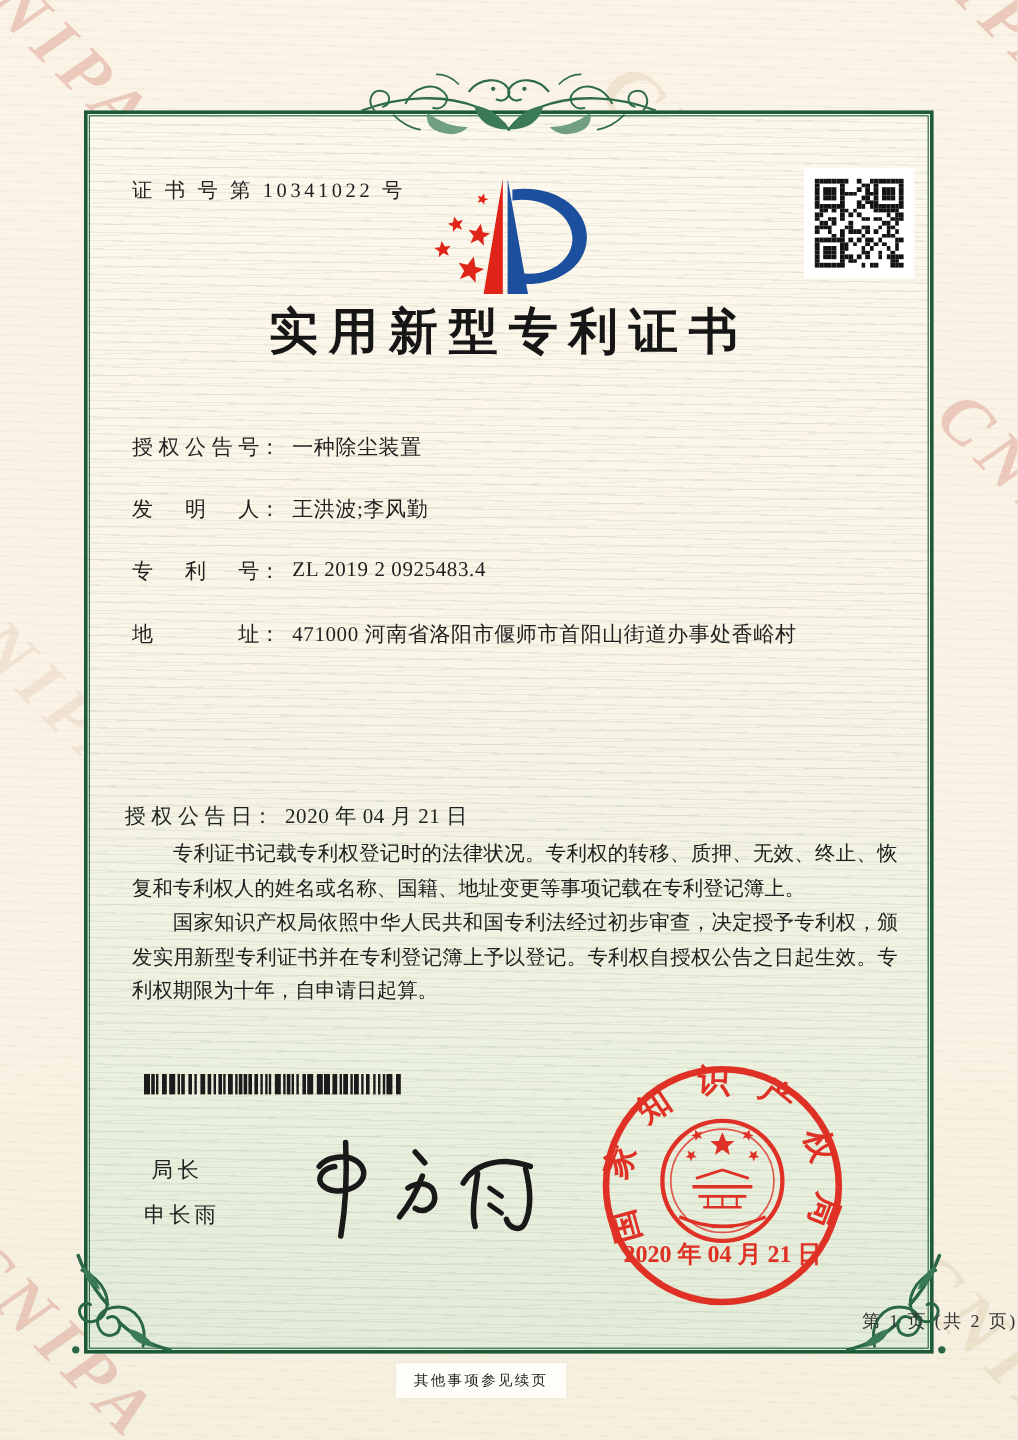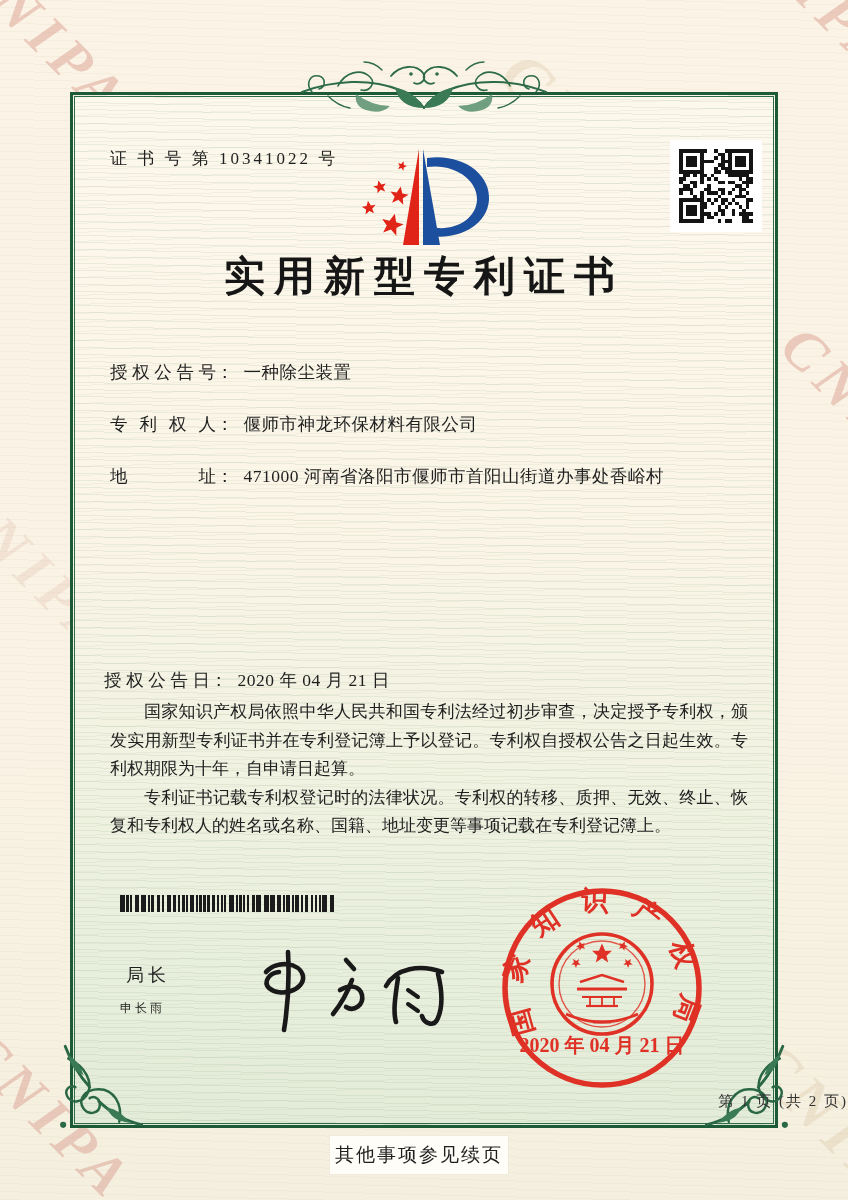--- a/index.html
+++ b/index.html
@@ -58,26 +58,26 @@
   .grant-row{position:absolute;left:104px;top:668px;width:660px;font-size:17.5px;white-space:nowrap}
   .grant-second{position:absolute;left:336px;top:0}
   
   .paras{position:absolute;left:110px;top:698px;width:638px;font-size:17px;
          line-height:28.5px;text-align:justify;color:#202020}
   .paras p{text-indent:2em}
   
   .barcode{position:absolute;left:120px;top:895px;height:17px;white-space:nowrap;font-size:0}
   .barcode i{display:inline-block;height:17px;background:#1b1b1b}
   .sig-title{position:absolute;left:126px;top:963px;font-size:18px;letter-spacing:4px;font-family:"Liberation Sans","DejaVu Sans",sans-serif}
-  .sig-name{position:absolute;left:120px;top:1000px;font-size:12px;letter-spacing:3px;font-family:Liberation Sans, sans-serif}
+  .sig-name{position:absolute;left:120px;top:1000px;font-size:18px;letter-spacing:3px;font-family:Liberation Sans, sans-serif}
   .sig-hand{position:absolute;left:248px;top:938px;width:215px;height:105px}
   .seal{position:absolute;left:492px;top:878px;width:220px;height:220px;opacity:0.93}
   .page-num{position:absolute;left:0;top:1092px;width:100%;text-align:right;font-size:15px;letter-spacing:2px;color:#333}
-  .note{position:absolute;left:330px;top:1136px;background:#fffdf8;padding:6px 5px;
-        font-size:19px;letter-spacing:2px;box-shadow:0 0 0 1px rgba(0,0,0,0.02)}
+  .note{position:absolute;left:330px;top:1136px;background:#fffdf8;padding:6px 15px;
+        font-size:12px;letter-spacing:2px;box-shadow:0 0 0 1px rgba(0,0,0,0.02)}
 </style>
 </head>
 <body>
 
 <div class="page">
 
   <div class="wm pink wm-tl">CNIPA</div>
   <div class="wm pink wm-tr">CNIPA</div>
   <div class="wm pink wm-right">CNIPA</div>
   <div class="wm pink wm-bl">CNIPA</div>
@@ -381,36 +381,39 @@
       </div>
   </div>
 
   <div class="title">实用新型专利证书</div>
 
   <div class="fields">
     <div class="field-row">
       <span class="lbl">授权公告号</span><span class="colon">：</span><span class="val">一种除尘装置</span>
     </div>
     <div class="field-row">
-      <span class="lbl">专利权人</span><span class="colon">：</span><span class="val">偃师市神龙环保材料有限公司</span>
+      <span class="lbl">发明人</span><span class="colon">：</span><span class="val">王洪波;李风勤</span>
+    </div>
+    <div class="field-row">
+      <span class="lbl">专利号</span><span class="colon">：</span><span class="val">ZL 2019 2 0925483.4</span>
     </div>
     <div class="field-row">
       <span class="lbl">地址</span><span class="colon">：</span><span class="val">471000 河南省洛阳市偃师市首阳山街道办事处香峪村</span>
     </div>
   </div>
 
   <div class="grant-row">
     <span>
       <span class="lbl">授权公告日</span><span class="colon">：</span><span class="val">2020 年 04 月 21 日</span>
     </span>
   </div>
 
   <div class="paras">
+    <p>专利证书记载专利权登记时的法律状况。专利权的转移、质押、无效、终止、恢复和专利权人的姓名或名称、国籍、地址变更等事项记载在专利登记簿上。</p>
     <p>国家知识产权局依照中华人民共和国专利法经过初步审查，决定授予专利权，颁发实用新型专利证书并在专利登记簿上予以登记。专利权自授权公告之日起生效。专利权期限为十年，自申请日起算。</p>
-    <p>专利证书记载专利权登记时的法律状况。专利权的转移、质押、无效、终止、恢复和专利权人的姓名或名称、国籍、地址变更等事项记载在专利登记簿上。</p>
   </div>
 
   <div class="barcode" id="barcode"><i style="width: 5px; margin-right: 1px;"></i><i style="width: 3px; margin-right: 1px;"></i><i style="width: 2px; margin-right: 3px;"></i><i style="width: 4px; margin-right: 2px;"></i><i style="width: 5px; margin-right: 2px;"></i><i style="width: 2px; margin-right: 1px;"></i><i style="width: 3px; margin-right: 3px;"></i><i style="width: 3px; margin-right: 2px;"></i><i style="width: 2px; margin-right: 3px;"></i><i style="width: 4px; margin-right: 2px;"></i><i style="width: 3px; margin-right: 2px;"></i><i style="width: 2px; margin-right: 2px;"></i><i style="width: 3px; margin-right: 1px;"></i><i style="width: 2px; margin-right: 2px;"></i><i style="width: 4px; margin-right: 2px;"></i><i style="width: 2px; margin-right: 1px;"></i><i style="width: 3px; margin-right: 1px;"></i><i style="width: 3px; margin-right: 1px;"></i><i style="width: 3px; margin-right: 2px;"></i><i style="width: 3px; margin-right: 2px;"></i><i style="width: 2px; margin-right: 2px;"></i><i style="width: 2px; margin-right: 1px;"></i><i style="width: 2px; margin-right: 3px;"></i><i style="width: 5px; margin-right: 2px;"></i><i style="width: 2px; margin-right: 1px;"></i><i style="width: 3px; margin-right: 1px;"></i><i style="width: 2px; margin-right: 2px;"></i><i style="width: 2px; margin-right: 3px;"></i><i style="width: 3px; margin-right: 1px;"></i><i style="width: 5px; margin-right: 3px;"></i><i style="width: 5px; margin-right: 1px;"></i><i style="width: 5px; margin-right: 2px;"></i><i style="width: 4px; margin-right: 2px;"></i><i style="width: 2px; margin-right: 1px;"></i><i style="width: 4px; margin-right: 2px;"></i><i style="width: 2px; margin-right: 1px;"></i><i style="width: 4px; margin-right: 2px;"></i><i style="width: 2px; margin-right: 2px;"></i><i style="width: 3px; margin-right: 3px;"></i><i style="width: 2px; margin-right: 2px;"></i><i style="width: 2px; margin-right: 2px;"></i><i style="width: 2px; margin-right: 1px;"></i><i style="width: 5px; margin-right: 3px;"></i><i style="width: 4px; margin-right: 1px;"></i></div>
 
   <div class="sig-title">局长</div>
   <div class="sig-name">申长雨</div>
   <svg class="sig-hand" viewBox="0 0 215 105">
     <g fill="none" stroke="#191919" stroke-width="4.6" stroke-linecap="round" stroke-linejoin="round">
       <path d="M40,14 C41,34 41,62 36,92"></path>
       <path d="M18,34 C28,22 52,24 55,38 C57,52 32,60 21,50 C15,44 21,35 31,34"></path>

